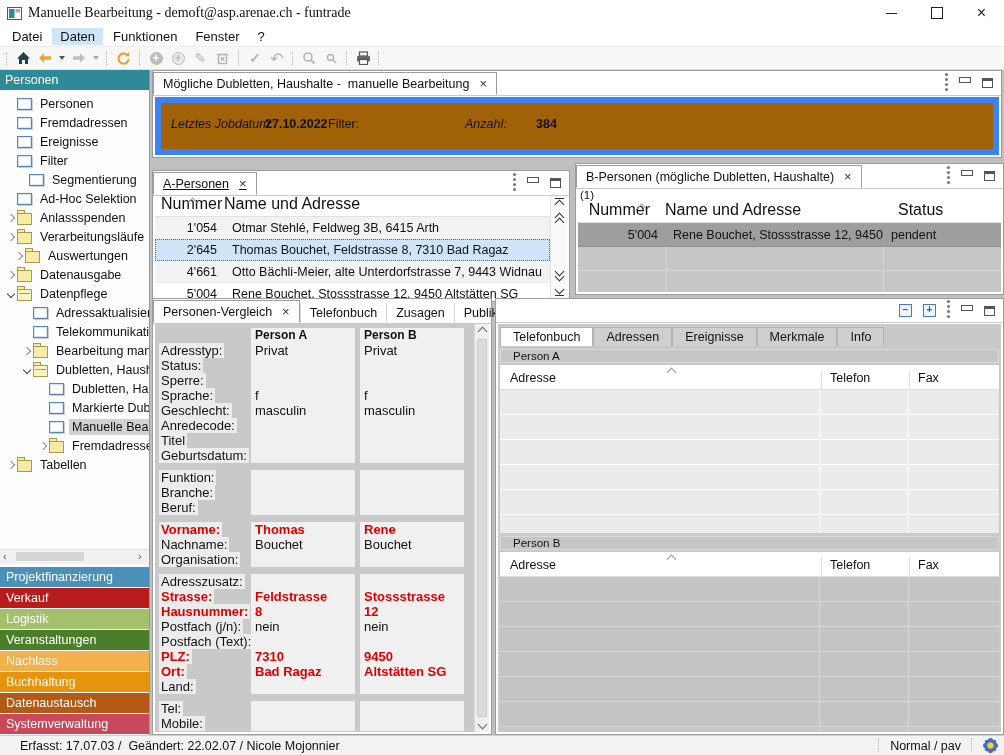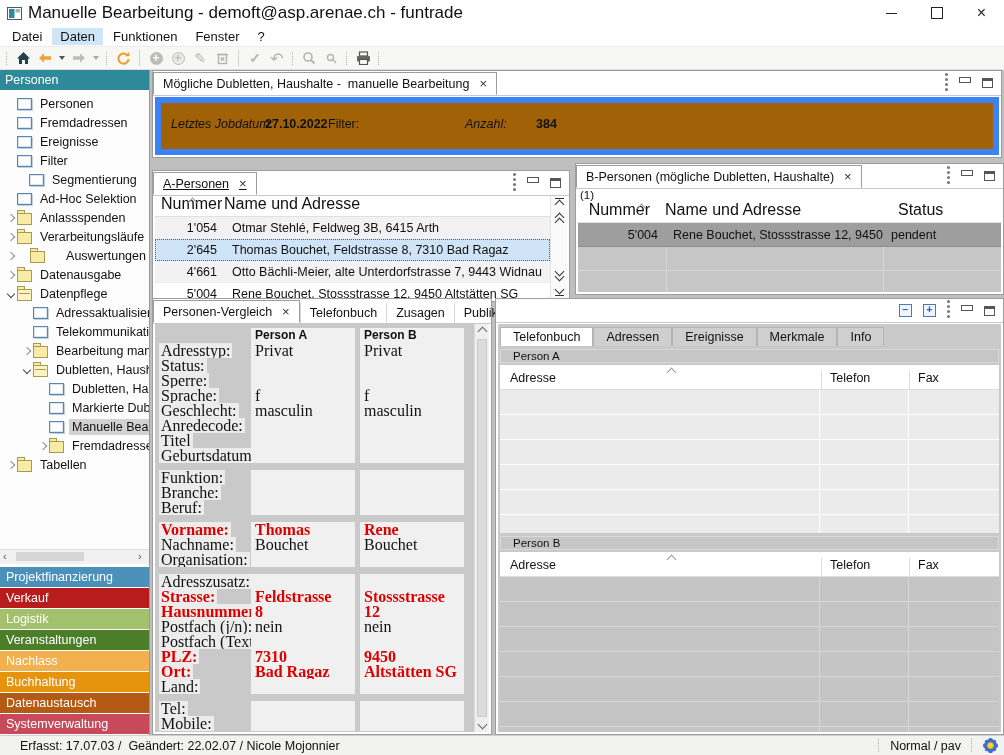--- a/index.html
+++ b/index.html
@@ -2,21 +2,21 @@
 <html><head>
 <meta charset="utf-8">
 <style>
   html,body{margin:0;padding:0;background:#666;}
   #app{position:relative;width:1004px;height:755px;background:#ffffff;
        font-family:"Liberation Sans",sans-serif;font-size:12.5px;color:#111;
        overflow:hidden;user-select:none;}
   
   .titlebar{position:absolute;left:0;top:0;width:1004px;height:26px;display:flex;align-items:center;background:#fff;}
   .app-ico{margin:0 6px 0 7px;display:flex;}
-  .title-text{font-size:17px;}
+  .title-text{font-size:14px;font-family:Liberation Serif, serif;}
   .win-controls{margin-left:auto;display:flex;align-items:center;height:100%;}
   .wc{width:45px;height:100%;display:flex;align-items:center;justify-content:center;color:#222;}
   .wc-min i{display:block;width:11px;height:0;border-top:1px solid #222;}
   .wc-max i{display:block;width:10px;height:10px;border:1px solid #222;}
   .wc-close{font-size:16px;line-height:16px;}
   
   .menubar{position:absolute;left:0;top:26px;width:1004px;height:20px;display:flex;align-items:center;padding-left:4px;background:#fff;font-size:13px;}
   .menu-item{padding:1px 8px;margin-right:2px;}
   .menu-item.active{background:#cfe6f7;}
   
@@ -105,21 +105,21 @@
   .cmp-scroll .chv{position:absolute;left:4px;border-color:#666;}
   .cmp-thumb{position:absolute;left:2px;right:2px;top:15px;bottom:15px;background:#dcdcdc;border:1px solid #cccccc;}
   .cmp-sections{position:absolute;left:4px;top:4px;right:18px;bottom:0;overflow:hidden;}
   .cmp-section{position:relative;margin-bottom:7px;}
   .cmp-box{position:absolute;top:0;bottom:0;width:104px;background:#f0f0f0;}
   .cmp-box.a{left:92px;}
   .cmp-box.b{left:201px;}
   .cmp-colhead{position:absolute;top:0;font-weight:bold;font-size:12px;z-index:2;}
   .cmp-colhead.a{left:96px;}
   .cmp-colhead.b{left:205px;}
-  .cmp-row{display:flex;height:15px;line-height:15px;font-size:16px;position:relative;z-index:1;font-family:Liberation Serif, serif;}
+  .cmp-row{display:flex;height:15px;line-height:15px;font-size:13px;position:relative;z-index:1;}
   .cmp-label{width:92px;flex:none;white-space:nowrap;overflow:hidden;}
   .chip{background:#ececec;padding:0 2px;}
   .cmp-a{width:109px;flex:none;padding-left:4px;box-sizing:border-box;white-space:nowrap;overflow:hidden;}
   .cmp-b{flex:1;padding-left:4px;white-space:nowrap;overflow:hidden;}
   .cmp-row.diff .chip,.cmp-row.diff .cmp-a,.cmp-row.diff .cmp-b{color:#dd0000;font-weight:bold;}
   .s-head .cmp-rows{padding-top:15px;}
   
   #panel-detail{left:345px;top:228px;width:509px;height:437px;}
   .det-head{height:24px;background:#fff;border-bottom:1px solid #c9c9c9;display:flex;align-items:center;box-sizing:border-box;}
   .det-content{position:absolute;left:2px;right:2px;top:25px;bottom:2px;background:#c9c9c9;overflow:hidden;}
@@ -325,21 +325,21 @@
         </div>
 
         <div class="trow" style="padding-left: 4px;">
           <span class="arrow-slot">
             <span class="chev t-collapsed"></span>
           </span>
           <span class="ico t-folder"></span>
           <span class="tlabel">Verarbeitungsläufe</span>
         </div>
 
-        <div class="trow" style="padding-left: 4px; justify-content: space-between;">
+        <div class="trow" style="padding-left: 12px;">
           <span class="arrow-slot">
             <span class="chev t-collapsed"></span>
           </span>
           <span class="ico t-folder"></span>
           <span class="tlabel">Auswertungen</span>
         </div>
 
         <div class="trow" style="padding-left: 4px;">
           <span class="arrow-slot">
             <span class="chev t-collapsed"></span>

